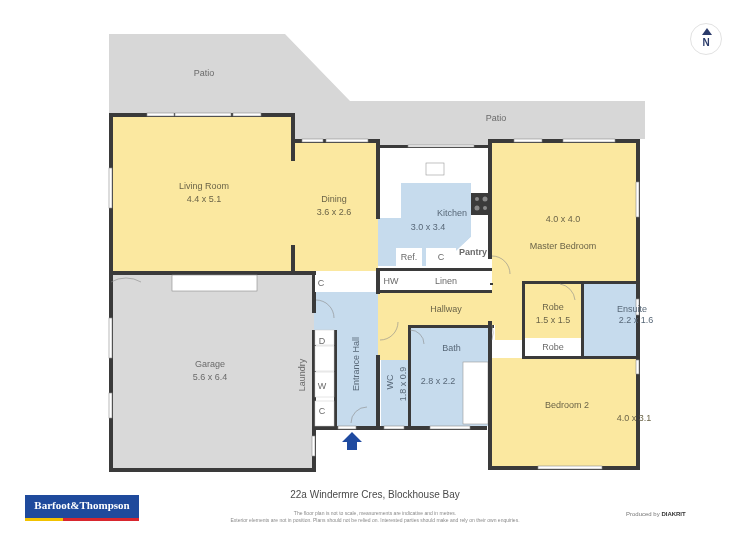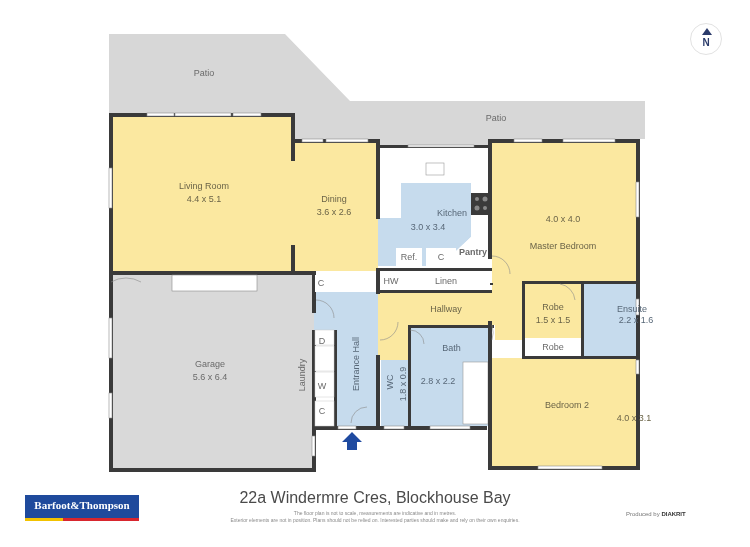--- a/index.html
+++ b/index.html
@@ -3,21 +3,21 @@
   <meta charset="utf-8">
   <style>
     * { box-sizing: border-box; margin: 0; padding: 0; }
     html, body { width: 750px; height: 547px; background: #ffffff; overflow: hidden; }
     body { position: relative; font-family: "Liberation Sans", sans-serif; color: #5b5b5b; }
     .plan { position: absolute; left: 0; top: 0; width: 750px; height: 547px; }
     .lbl { position: absolute; text-align: center; font-size: 9px; line-height: 11px; color: #6b6448; white-space: nowrap; transform: translate(-50%, -50%); }
     .lbl.grey { color: #6a6a6a; }
     .lbl.blue { color: #586878; }
     .vert { transform: translate(-50%, -50%) rotate(-90deg); }
-    .footer-title { position: absolute; left: 375px; top: 489px; transform: translateX(-50%); font-size: 16px; color: #4a4a4a; white-space: nowrap; }
+    .footer-title { position: absolute; left: 375px; top: 489px; transform: translateX(-50%); font-size: 10px; color: #4a4a4a; white-space: nowrap; }
     .disc { position: absolute; left: 375px; transform: translateX(-50%); font-size: 5px; color: #8a8a8a; white-space: nowrap; }
     .logo { position: absolute; left: 25px; top: 495px; width: 114px; height: 26px; background: #1f4a9c; }
     .logo-text { position: absolute; left: 0; right: 0; top: 4px; text-align: center; color: #ffffff; font-family: "Liberation Serif", serif; font-weight: bold; font-size: 11px; }
     .logo-bar-y { position: absolute; left: 0; bottom: 0; width: 38px; height: 3px; background: #f2c200; }
     .logo-bar-r { position: absolute; left: 38px; bottom: 0; right: 0; height: 3px; background: #d8262e; }
     .produced { position: absolute; left: 626px; top: 511px; font-size: 6px; color: #777; white-space: nowrap; }
     .produced b { color: #333; }
     .compass { position: absolute; left: 690px; top: 23px; width: 32px; height: 32px; border: 1px solid #e2e2e2; border-radius: 50%; }
     .compass-n { position: absolute; left: 0; right: 0; top: 13px; text-align: center; font-size: 10px; font-weight: bold; color: #2b3b6b; }
     .compass-arrow { position: absolute; left: 11px; top: 4px; width: 0; height: 0; border-left: 5px solid transparent; border-right: 5px solid transparent; border-bottom: 7px solid #2b3b6b; }

